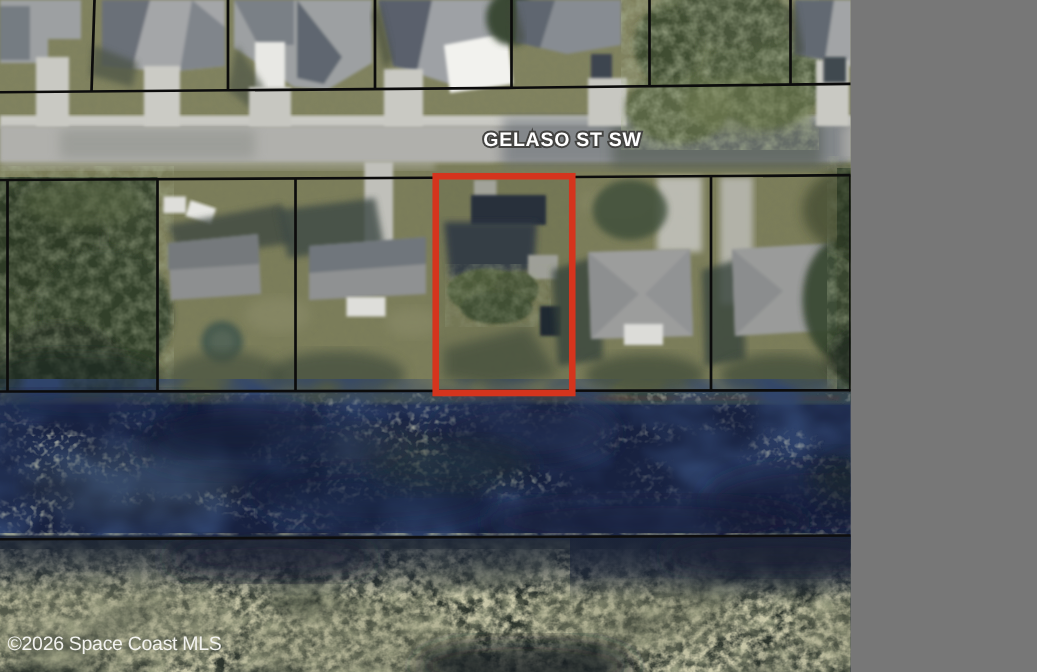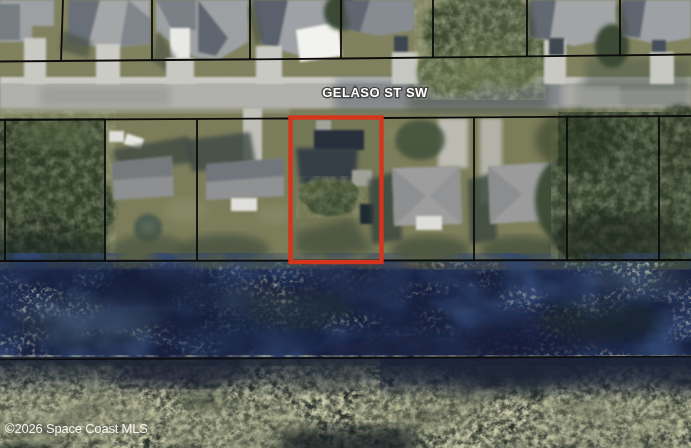--- a/index.html
+++ b/index.html
@@ -1,16 +1,16 @@
 <!DOCTYPE html>
 <html><head>
 <meta charset="utf-8">
 <style>
   html,body{margin:0;padding:0;background:#777;}
-  #stage{position:relative;width:691px;height:448px;overflow:hidden;font-family:"Liberation Sans", sans-serif;}
+  #stage{position:relative;width:567px;height:448px;overflow:hidden;font-family:"Liberation Sans", sans-serif;}
 </style>
 </head>
 <body>
 
 <div id="stage">
 <svg width="691" height="448" viewBox="0 0 691 448" xmlns="http://www.w3.org/2000/svg">
 <defs>
   <filter id="b1">
           <feGaussianBlur stdDeviation="1"></feGaussianBlur>
         </filter>

